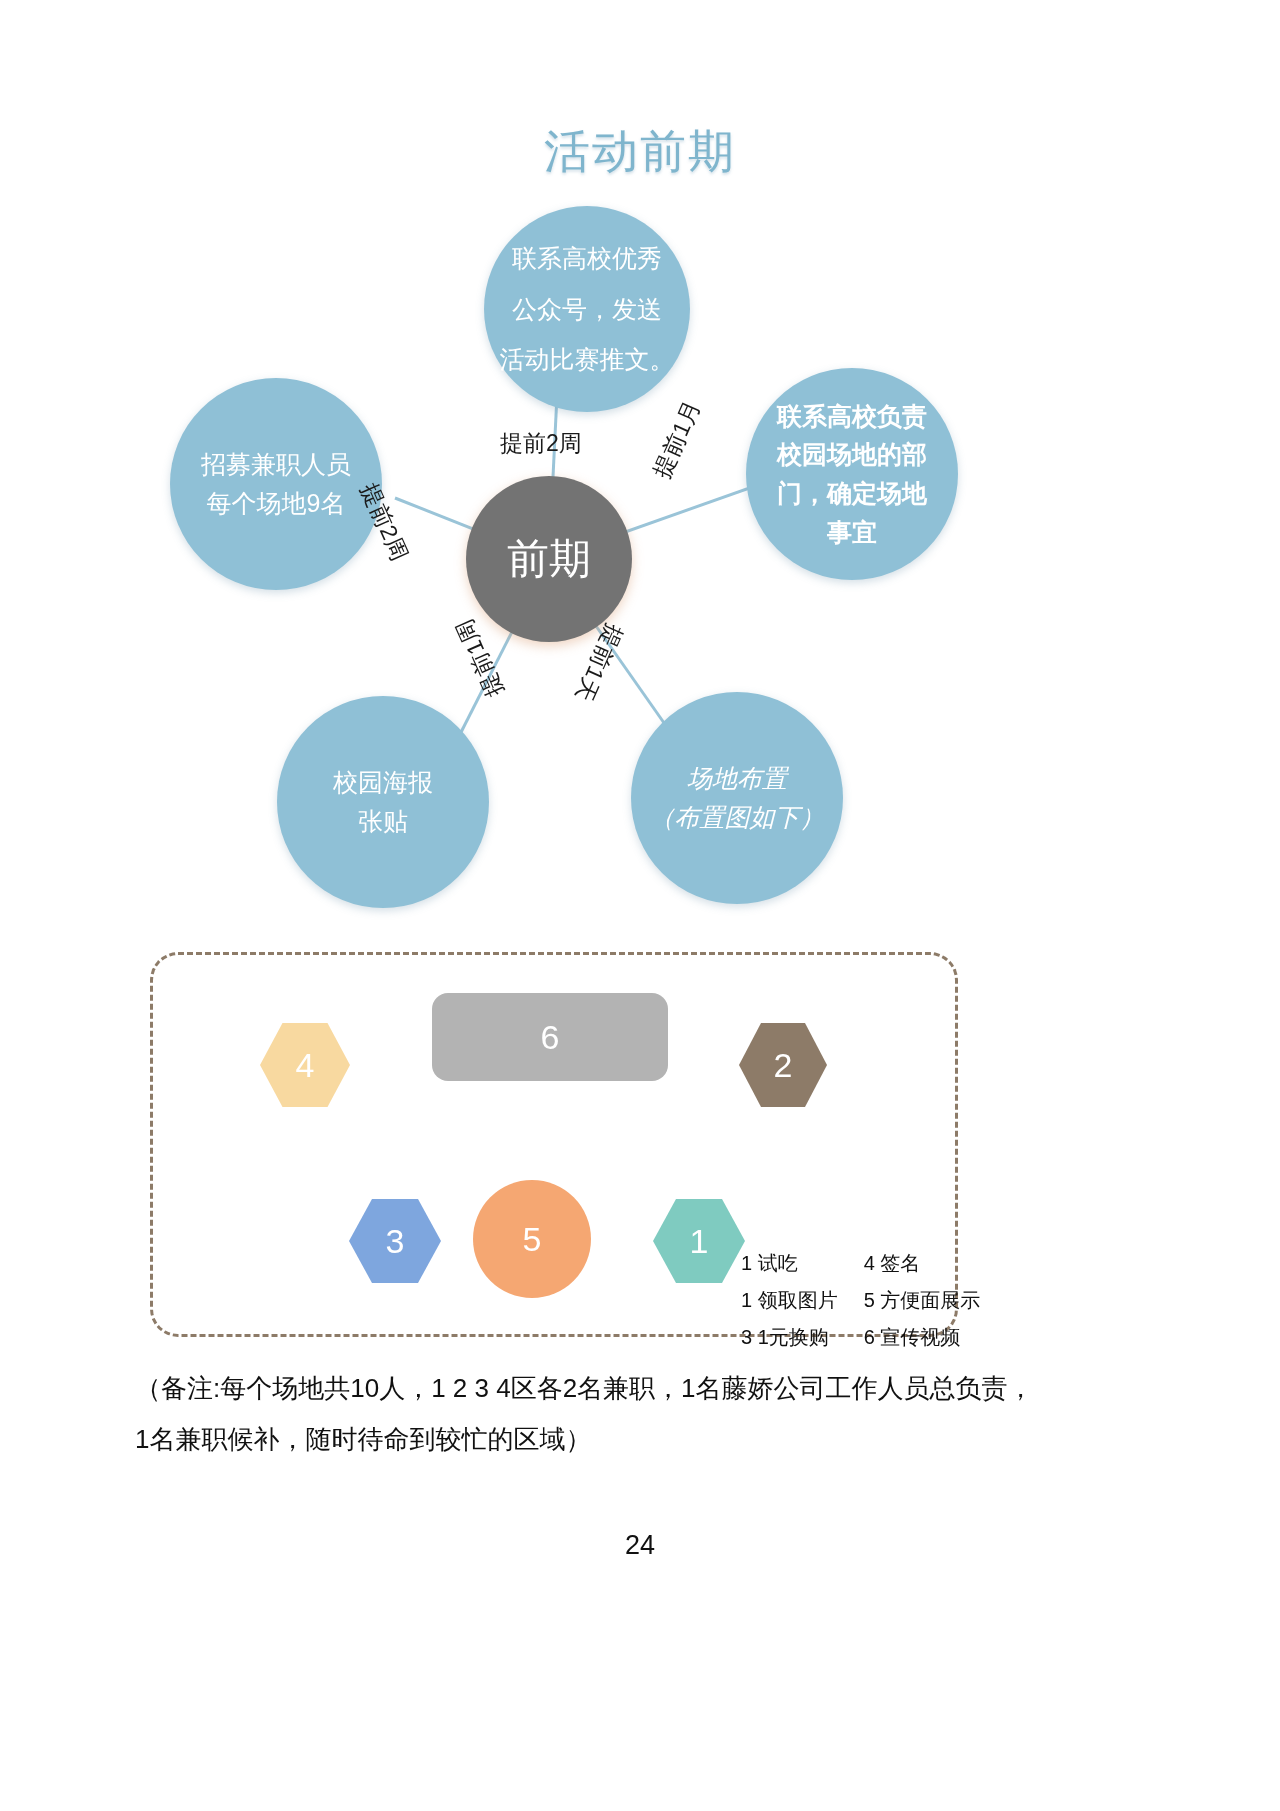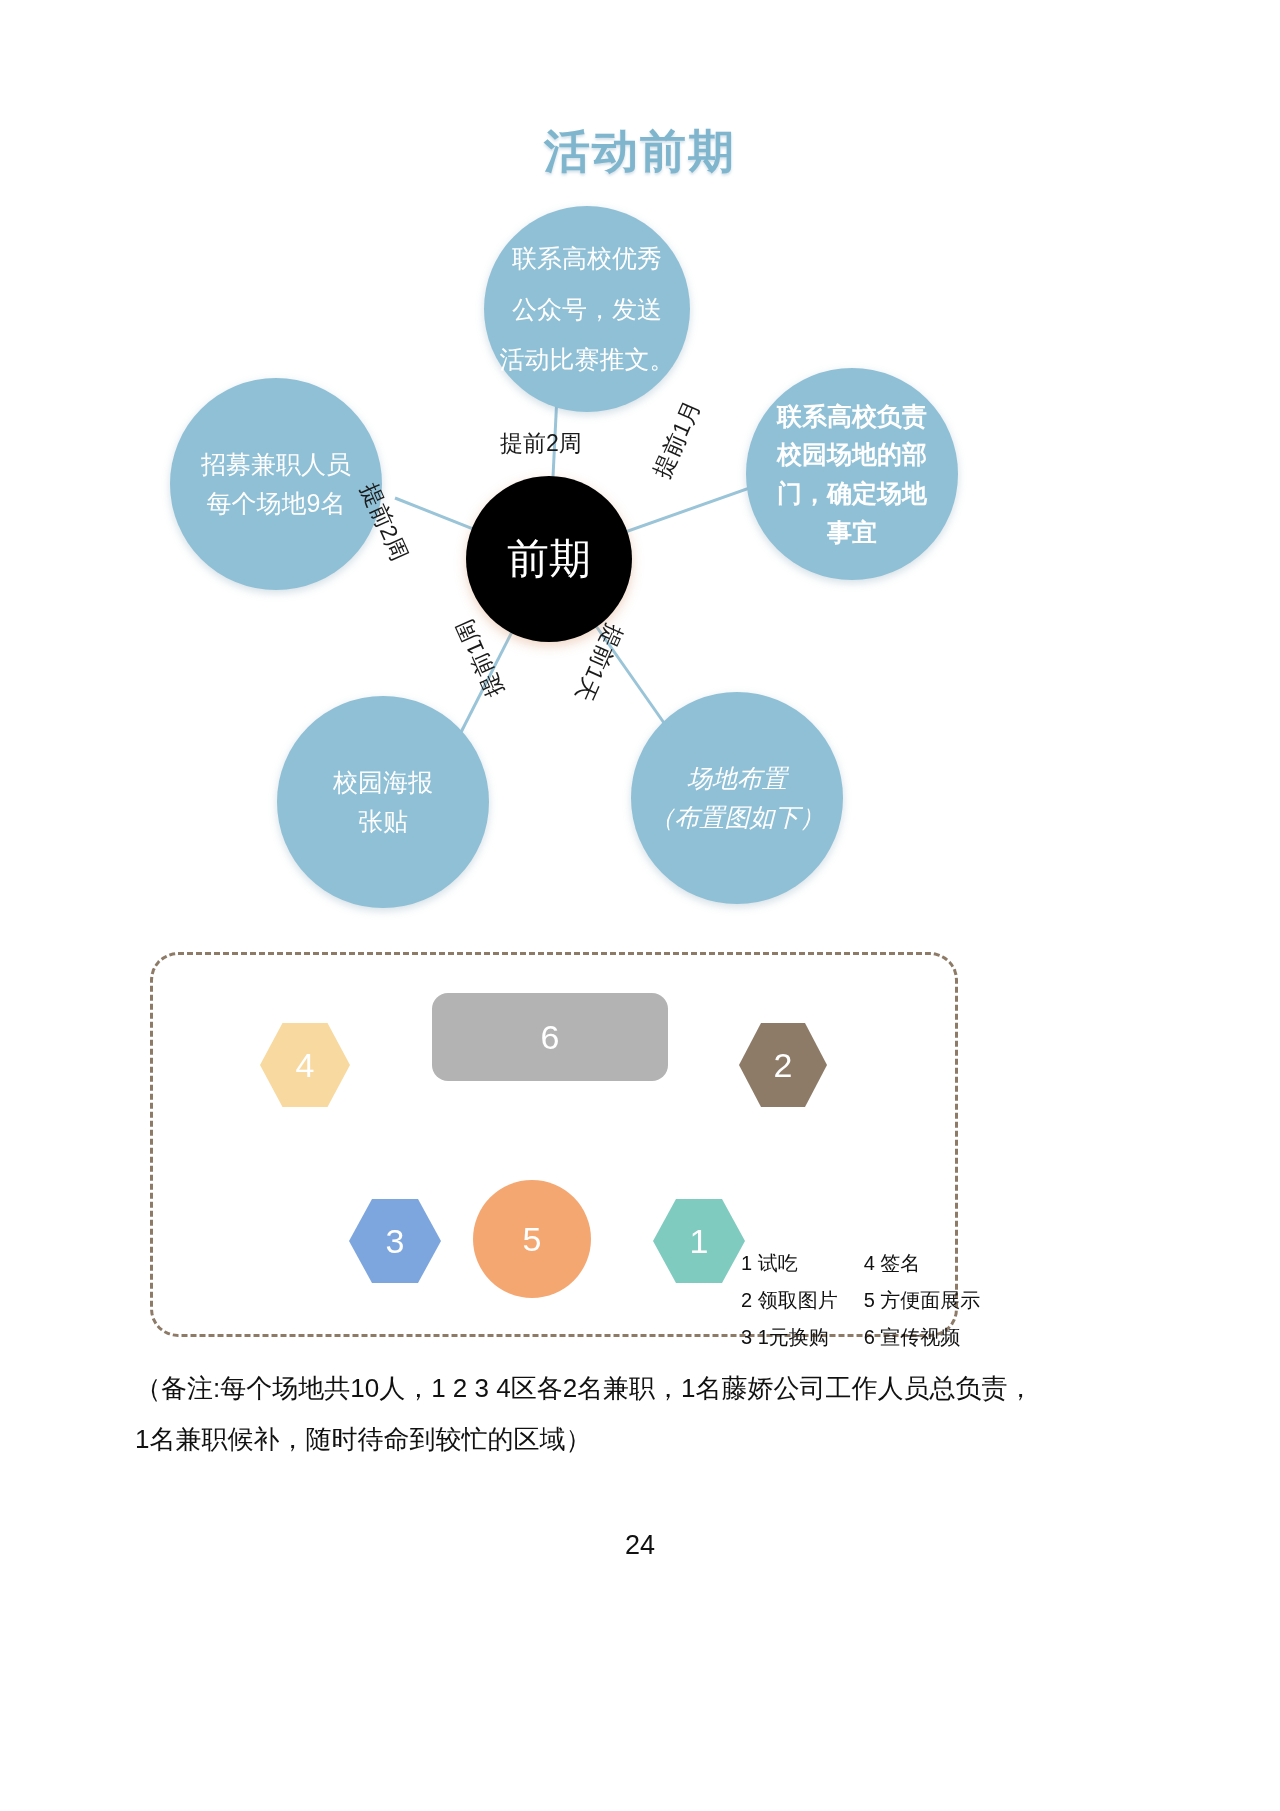--- a/index.html
+++ b/index.html
@@ -24,21 +24,21 @@
   .page-title {
     position: absolute;
     top: 128px;
     left: 0;
     width: 1280px;
     text-align: center;
     font-size: 46px;
     line-height: 1;
     letter-spacing: 2px;
     color: #7FB5CD;
-    font-weight: 700;
+    font-weight: 400;
     text-shadow: 0 2px 3px rgba(120,160,185,0.35);
   }
 
   
   .mindmap {
     position: absolute;
     left: 0;
     top: 180px;
     width: 1280px;
     height: 780px;
@@ -64,21 +64,21 @@
   }
   .node span { display: block; white-space: nowrap; }
 
   .node-leaf {
     background: #8FC0D6;
     font-size: 25px;
     line-height: 1.55;
     box-shadow: 0 3px 9px rgba(100,140,165,0.28);
   }
   .node-center {
-    background: #000000;
+    background: #737373;
     font-size: 42px;
     line-height: 1.2;
     box-shadow: 0 4px 12px rgba(215,150,105,0.40);
   }
 
   
   #node-top     { left: 484px; top: 26px;  width: 206px; height: 206px; gap: 12px; }
   #node-left    { left: 170px; top: 198px; width: 212px; height: 212px; }
   #node-right   { left: 746px; top: 188px; width: 212px; height: 212px; font-weight: bold; }
   #node-bl      { left: 277px; top: 516px; width: 212px; height: 212px; }
@@ -248,21 +248,21 @@
       <span>5</span>
     </div>
 
     <div class="shape hex" id="shape-1" style="background:#7FCBC0">
       <span>1</span>
     </div>
 
     <div class="legend">
       <div class="legend-col">
         <span>1  试吃</span>
-        <span>2 领取图片</span>
+        <span>1 领取图片</span>
         <span>3 1元换购</span>
       </div>
       <div class="legend-col">
         <span>4 签名</span>
         <span>5 方便面展示</span>
         <span>6 宣传视频</span>
       </div>
     </div>
   </div>
 

